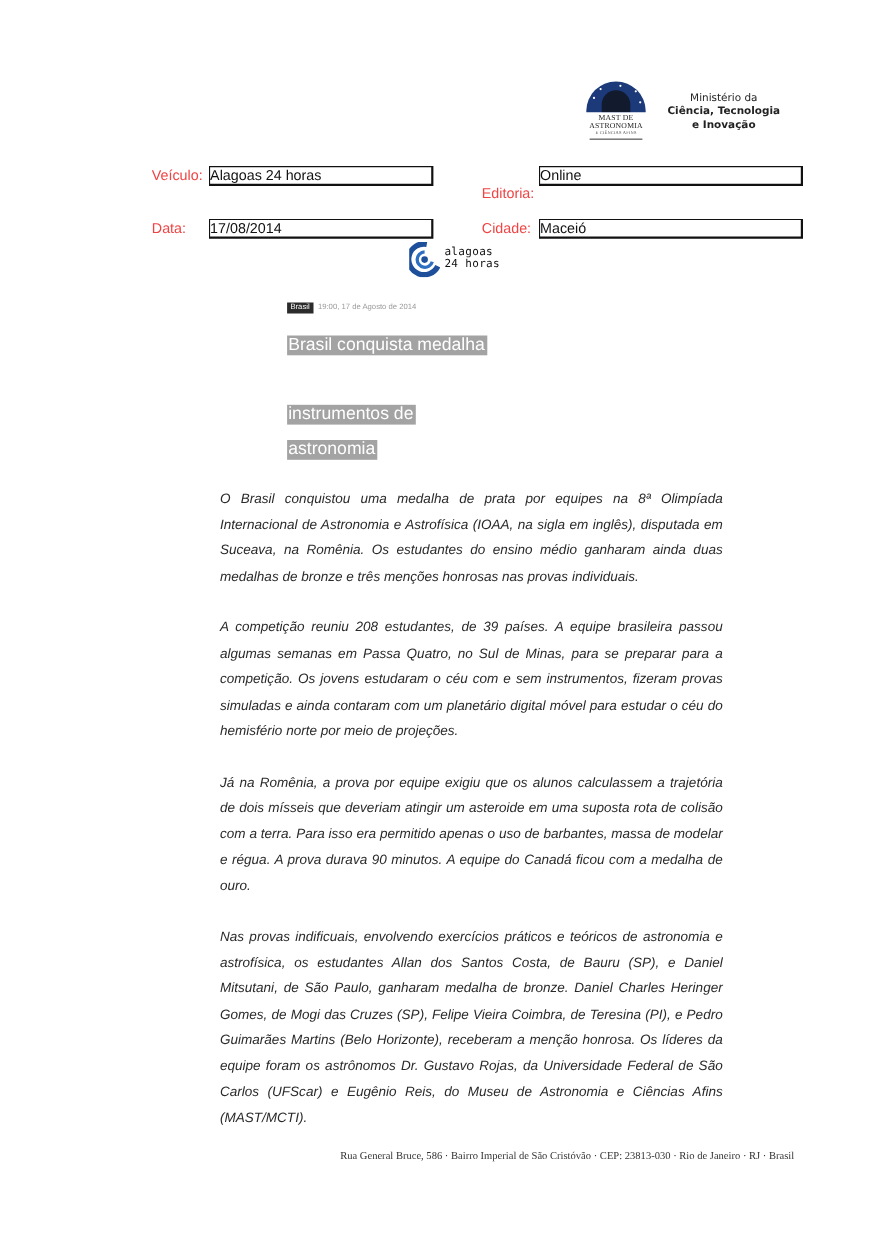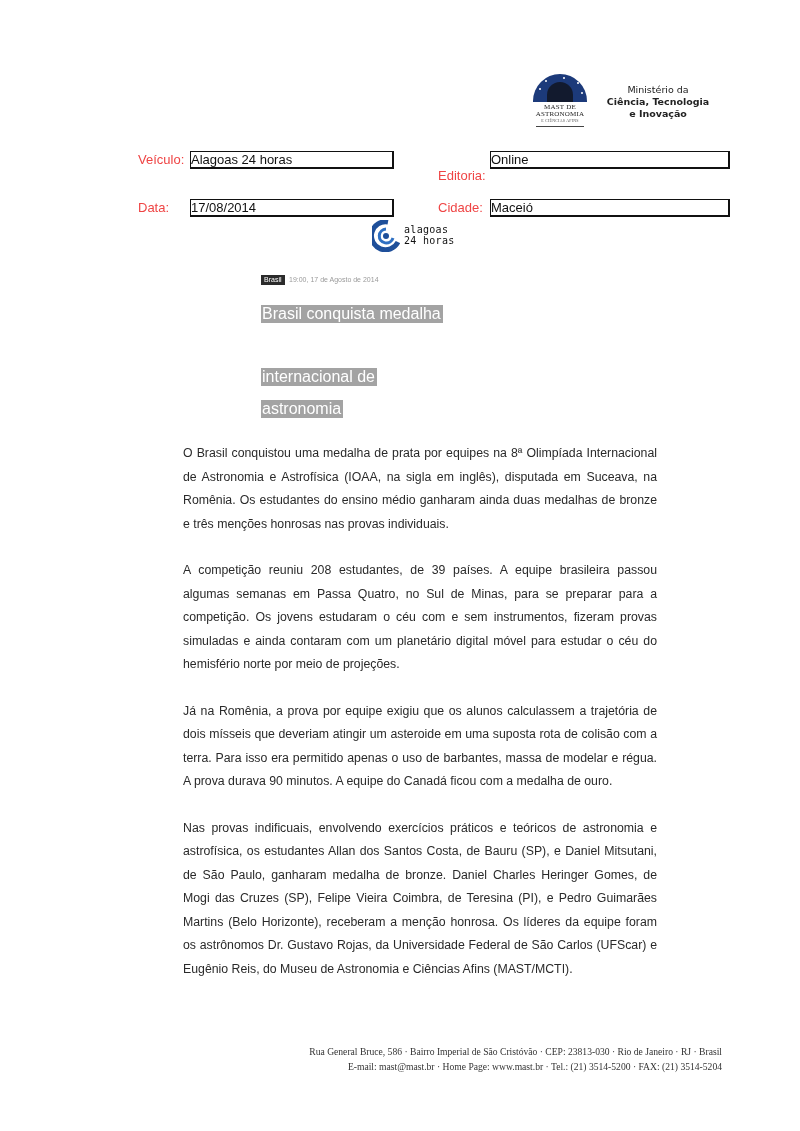--- a/index.html
+++ b/index.html
@@ -30,21 +30,21 @@
     
     .badge { position: absolute; left: 261px; top: 275px; background: #2b2b2b; color: #fff; font-size: 7px; line-height: 10px; padding: 0 3px; }
     .meta-date { position: absolute; left: 289px; top: 275px; font-size: 7px; line-height: 10px; color: #9a9a9a; }
 
     
     .headline { position: absolute; left: 261px; top: 298px; width: 330px; font-size: 16px; font-weight: normal; line-height: 31.5px; color: #ffffff; }
     .headline span { background: #a3a3a3; padding: 0 2px 1px 1px; }
 
     
     .article { position: absolute; left: 183px; top: 442px; width: 474px; font-size: 12.3px; line-height: 23.5px; color: #2a2a2a; text-align: justify; }
-    .article p { margin: 0 0 23px 0; }
+    .article p { margin: 0 0 23px 17px; font-style: italic; }
 
     
     .footer { position: absolute; left: 240px; top: 1044px; width: 482px; text-align: right; font-family: "Liberation Serif", serif; font-size: 9.6px; line-height: 15px; color: #333; }
   </style>
 </head>
 <body>
 
 <div class="mast-logo">
   <div class="mast-dome">
     <div class="inner"></div>
@@ -91,27 +91,26 @@
     <div>24 horas</div>
   </div>
 </div>
 
 <div class="badge">Brasil</div>
 <div class="meta-date">19:00, 17 de Agosto de 2014</div>
 
 <div class="headline">
   <span>Brasil conquista medalha</span><br>
   <br>
-  <span>internacional de</span><br>
+  <span>instrumentos de</span><br>
   <span>astronomia</span>
 </div>
 
 <div class="article">
   <p>O Brasil conquistou uma medalha de prata por equipes na 8ª Olimpíada Internacional de Astronomia e Astrofísica (IOAA, na sigla em inglês), disputada em Suceava, na Romênia. Os estudantes do ensino médio ganharam ainda duas medalhas de bronze e três menções honrosas nas provas individuais.</p>
   <p>A competição reuniu 208 estudantes, de 39 países. A equipe brasileira passou algumas semanas em Passa Quatro, no Sul de Minas, para se preparar para a competição. Os jovens estudaram o céu com e sem instrumentos, fizeram provas simuladas e ainda contaram com um planetário digital móvel para estudar o céu do hemisfério norte por meio de projeções.</p>
   <p>Já na Romênia, a prova por equipe exigiu que os alunos calculassem a trajetória de dois mísseis que deveriam atingir um asteroide em uma suposta rota de colisão com a terra. Para isso era permitido apenas o uso de barbantes, massa de modelar e régua. A prova durava 90 minutos. A equipe do Canadá ficou com a medalha de ouro.</p>
   <p>Nas provas indificuais, envolvendo exercícios práticos e teóricos de astronomia e astrofísica, os estudantes Allan dos Santos Costa, de Bauru (SP), e Daniel Mitsutani, de São Paulo, ganharam medalha de bronze. Daniel Charles Heringer Gomes, de Mogi das Cruzes (SP), Felipe Vieira Coimbra, de Teresina (PI), e Pedro Guimarães Martins (Belo Horizonte), receberam a menção honrosa. Os líderes da equipe foram os astrônomos Dr. Gustavo Rojas, da Universidade Federal de São Carlos (UFScar) e Eugênio Reis, do Museu de Astronomia e Ciências Afins (MAST/MCTI).</p>
 </div>
 
 <div class="footer">
   <div>Rua General Bruce, 586 · Bairro Imperial de São Cristóvão · CEP: 23813-030 · Rio de Janeiro · RJ · Brasil</div>
-  <div>E-mail: mast@mast.br · Home Page: www.mast.br · Tel.: (21) 3514-5200 · FAX: (21) 3514-5204</div>
 </div>
 
 </body></html>

